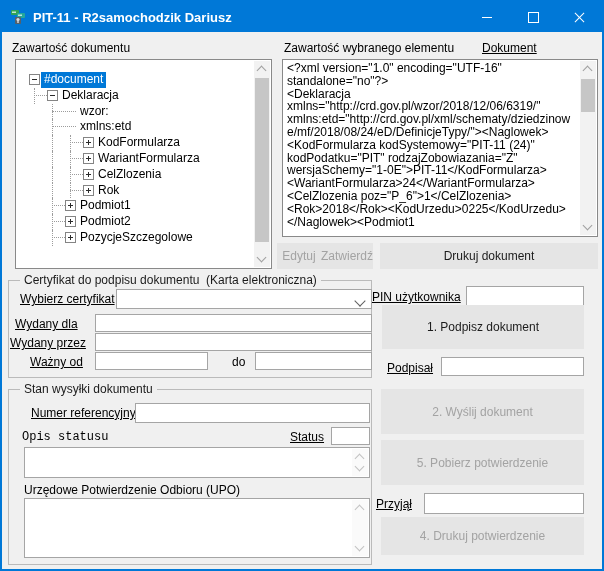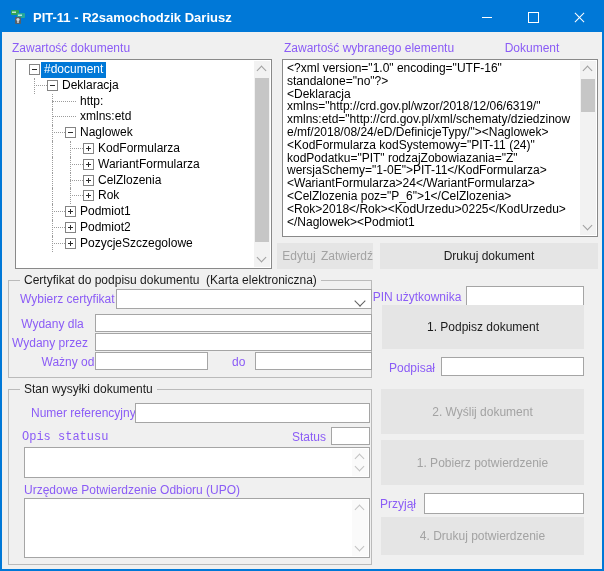--- a/index.html
+++ b/index.html
@@ -10,30 +10,30 @@
   .winbtns{position:absolute;right:0;top:0;height:30px;display:flex;}
   .winbtn{width:46px;height:30px;display:flex;align-items:center;justify-content:center;cursor:default;}
   .glyph-min{width:10px;height:1px;background:#fff;}
   .glyph-max{width:9px;height:9px;border:1px solid #fff;}
   .glyph-close{position:relative;width:11px;height:11px;}
   .glyph-close::before,.glyph-close::after{content:"";position:absolute;left:5px;top:-1px;width:1px;height:13px;background:#fff;}
   .glyph-close::before{transform:rotate(45deg);}
   .glyph-close::after{transform:rotate(-45deg);}
   .content{position:relative;width:600px;height:537px;background:#f0f0f0;}
   .abs{position:absolute;}
-  .lbl{font-size:12px;color:#8b5cf6;white-space:nowrap;}
-  .r{text-align:center;}
+  .lbl{font-size:12px;color:#000000;white-space:nowrap;}
+  .r{text-align:left;text-decoration:underline;}
   .whitebox{background:#fff;border:1px solid #898989;box-sizing:border-box;}
   .inp{background:#fff;border:1px solid #a5a5a5;box-sizing:border-box;font-family:"Liberation Sans","DejaVu Sans",sans-serif;font-size:12px;padding:1px 4px;color:#1a1a1a;outline:none;}
   .btn{background:#e5e5e5;border:none;box-sizing:border-box;display:flex;align-items:center;justify-content:center;font-size:12px;color:#1c1c1c;font-family:"Liberation Sans","DejaVu Sans",sans-serif;cursor:default;}
   .btn.disabled{color:#a3a3a3;}
   .group{border:1px solid #bababa;box-sizing:border-box;}
   .group-title{position:absolute;font-size:12px;color:#1a1a1a;background:#f0f0f0;padding:0 4px;white-space:pre;}
   
-  .tree{overflow:hidden;padding-top:2px;}
+  .tree{overflow:hidden;padding-top:12px;}
   .trow{position:relative;height:15.8px;}
   .tguide{position:absolute;top:0;bottom:0;width:0;border-left:1px dotted #9c9c9c;}
   .tstub{position:absolute;top:7px;height:0;border-top:1px dotted #9c9c9c;}
   .texp{position:absolute;top:2px;width:11px;height:11px;background:#fff;border:1px solid #848484;box-sizing:border-box;}
   .texp::before{content:"";position:absolute;left:2px;top:4px;width:5px;height:1px;background:#2b2b2b;}
   .texp.plus::after{content:"";position:absolute;left:4px;top:2px;width:1px;height:5px;background:#2b2b2b;}
   .tlabel{position:absolute;top:0;font-size:12px;line-height:15.8px;color:#000;white-space:nowrap;}
   .tlabel.sel{background:#0078d7;color:#fff;padding:0 3px;}
   
   .sbar{position:absolute;top:1px;bottom:1px;right:1px;width:16px;background:#f2f2f2;}
@@ -86,32 +86,26 @@
           </div>
           <div class="trow">
             <div class="tguide" style="left: 18px;"></div>
             <div class="tstub" style="left: 18px; width: 13px;"></div>
             <div class="texp" style="left: 31px;"></div>
             <div class="tlabel" style="left: 46px;">Deklaracja</div>
           </div>
           <div class="trow">
             <div class="tguide" style="left: 36px;"></div>
             <div class="tstub" style="left: 36px; width: 24px;"></div>
-            <div class="tlabel" style="left: 64px;">http:</div>
+            <div class="tlabel" style="left: 64px;">wzor:</div>
           </div>
           <div class="trow">
             <div class="tguide" style="left: 36px;"></div>
             <div class="tstub" style="left: 36px; width: 24px;"></div>
             <div class="tlabel" style="left: 64px;">xmlns:etd</div>
-          </div>
-          <div class="trow">
-            <div class="tguide" style="left: 36px;"></div>
-            <div class="tstub" style="left: 36px; width: 13px;"></div>
-            <div class="texp" style="left: 49px;"></div>
-            <div class="tlabel" style="left: 64px;">Naglowek</div>
           </div>
           <div class="trow">
             <div class="tguide" style="left: 36px;"></div>
             <div class="tguide" style="left: 54px;"></div>
             <div class="tstub" style="left: 54px; width: 13px;"></div>
             <div class="texp plus" style="left: 67px;"></div>
             <div class="tlabel" style="left: 82px;">KodFormularza</div>
           </div>
           <div class="trow">
             <div class="tguide" style="left: 36px;"></div>
@@ -185,21 +179,21 @@
       <span></span>
       <span class="combo-chev"></span>
     </div>
 
     <div class="abs lbl r" style="left:13px;top:285px;width:75px;">Wydany dla</div>
     <input class="abs inp" style="left: 93px; top: 282px; width: 277px; height: 18px;" value="">
 
     <div class="abs lbl r" style="left:8px;top:304px;width:80px;">Wydany przez</div>
     <input class="abs inp" style="left: 93px; top: 301px; width: 277px; height: 18px;" value="">
 
-    <div class="abs lbl r" style="left:28px;top:323px;width:60px;margin-left:8px;">Ważny od</div>
+    <div class="abs lbl r" style="left:28px;top:323px;width:60px;">Ważny od</div>
     <input class="abs inp" style="left: 93px; top: 320px; width: 113px; height: 18px;" value="">
     <div class="abs lbl" style="left:230px;top:323px;">do</div>
     <input class="abs inp" style="left: 253px; top: 320px; width: 117px; height: 18px;" value="">
 
     <div class="abs lbl r" style="left:370px;top:258px;width:90px;">PIN użytkownika</div>
     <input class="abs inp" style="left: 464px; top: 254px; width: 118px; height: 20px;" value="">
 
     <div class="abs btn" style="left:380px;top:273px;width:202px;height:44px;">1. Podpisz dokument</div>
 
     <div class="abs lbl r" style="left:385px;top:329px;width:50px;">Podpisał</div>
@@ -226,21 +220,21 @@
     <div class="abs lbl" style="left:22px;top:451px;">Urzędowe Potwierdzenie Odbioru (UPO)</div>
     <div class="abs inp" style="left:22px;top:466px;width:346px;height:60px;padding:0;">
       <span></span>
       <div class="sbar lightbar">
         <span class="chev up"></span>
         <span class="chev down"></span>
       </div>
     </div>
 
     <div class="abs btn disabled" style="left:379px;top:357px;width:203px;height:45px;">2. Wyślij dokument</div>
-    <div class="abs btn disabled" style="left:379px;top:408px;width:203px;height:45px;">1. Pobierz potwierdzenie</div>
+    <div class="abs btn disabled" style="left:379px;top:408px;width:203px;height:45px;">5. Pobierz potwierdzenie</div>
 
     <div class="abs lbl r" style="left:374px;top:465px;width:44px;">Przyjął</div>
     <input class="abs inp" style="left: 422px; top: 461px; width: 160px; height: 21px;" value="">
 
     <div class="abs btn disabled" style="left:379px;top:485px;width:203px;height:38px;">4. Drukuj potwierdzenie</div>
 
   </div>
 </div>
 
 </body></html>

